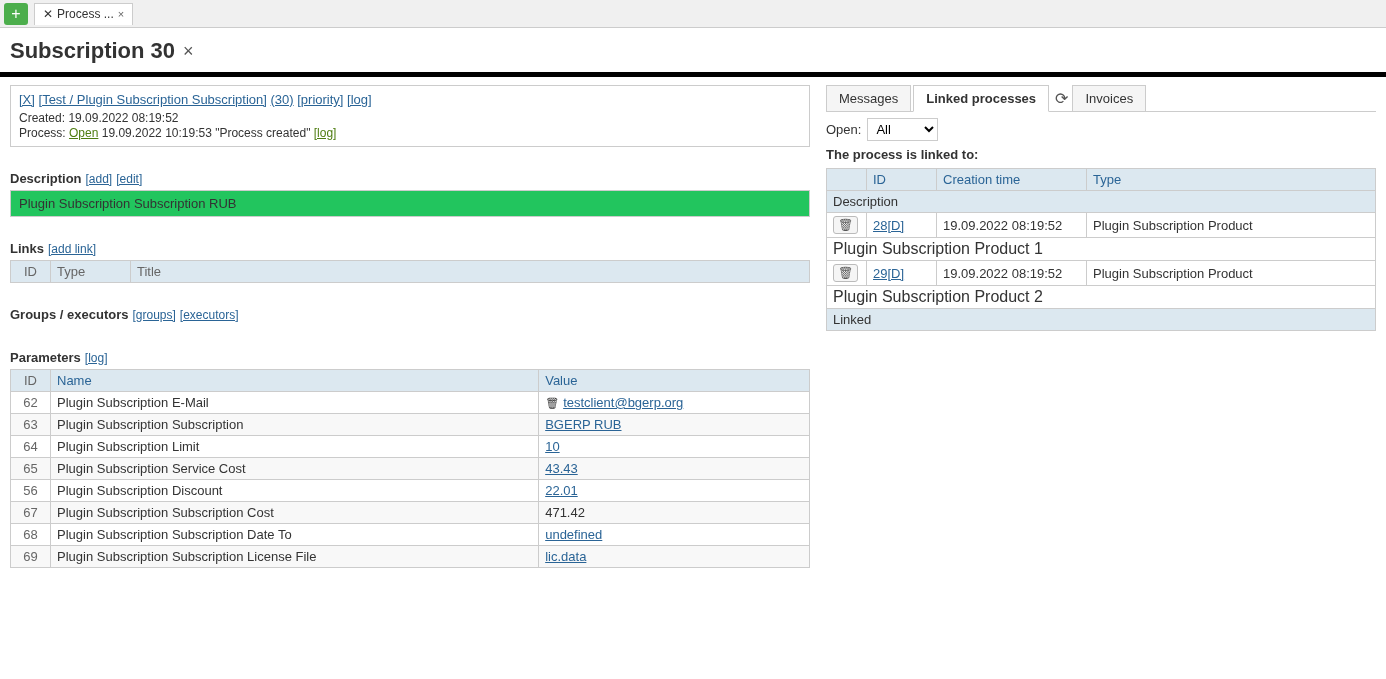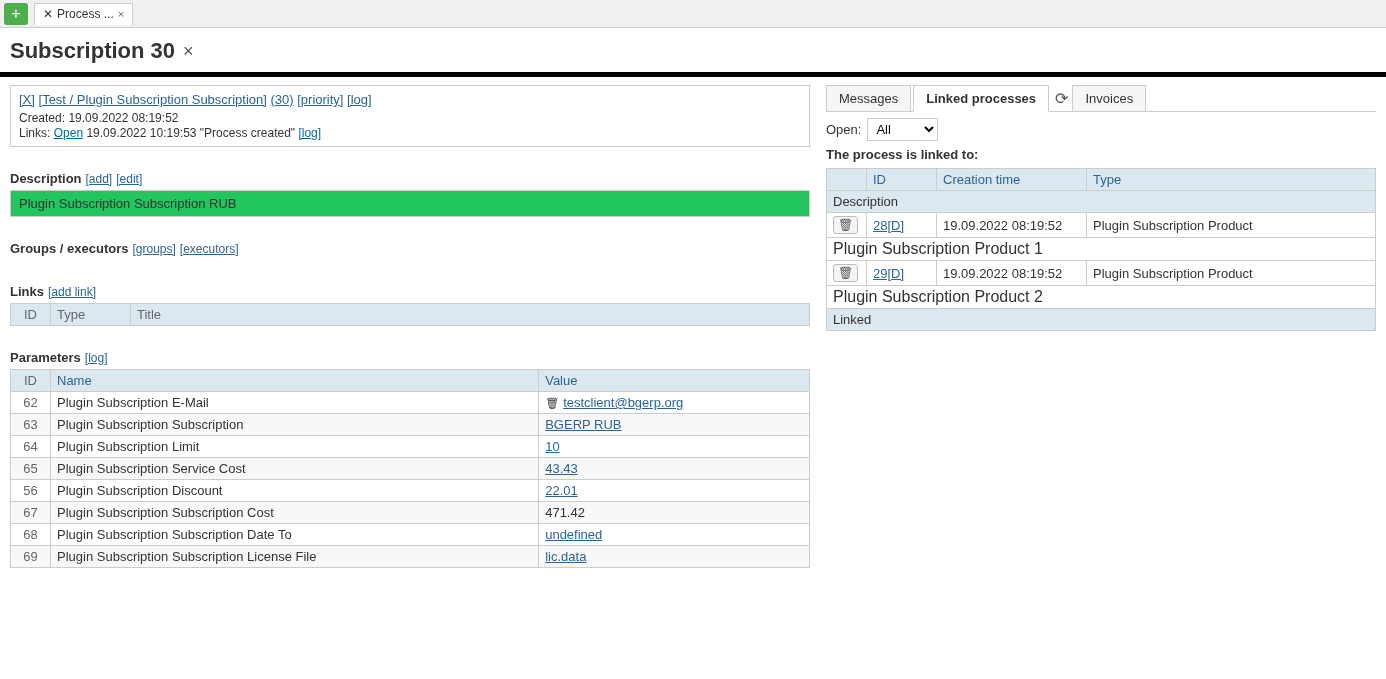--- a/index.html
+++ b/index.html
@@ -86,21 +86,21 @@
     
     .info-section {
       border: 1px solid #ccc;
       padding: 6px 8px;
       background: #fff;
     }
     .info-links { margin-bottom: 4px; }
     .info-links a, .link-text { color: #2a6496; text-decoration: underline; cursor: pointer; }
     .info-created { font-size: 12px; color: #333; margin-bottom: 1px; }
     .info-status { font-size: 12px; color: #333; }
-    .info-status .link-text { color: #0369a1; }
+    .info-status .link-text { color: #4d7c0f; }
 
     
     .section-label {
       font-weight: bold;
       font-size: 13px;
       margin-bottom: 4px;
       display: flex;
       align-items: center;
       gap: 4px;
     }
@@ -290,62 +290,62 @@
         <span> </span>
         <span class="link-text">[priority]</span>
         <span> </span>
         <span class="link-text">[log]</span>
       </div>
       <div class="info-created">
         <span>Created:</span>
         <span>19.09.2022 08:19:52</span>
       </div>
       <div class="info-status">
-        <span>Links:</span>
+        <span>Process:</span>
         <span> </span>
         <span class="link-text">Open</span>
         <span> </span>
         <span>19.09.2022 10:19:53 "Process created"</span>
         <span> </span>
         <span class="link-text">[log]</span>
       </div>
     </div>
 
     <div>
       <div class="section-label">
         <span>Description</span>
         <span class="link-text">[add]</span>
         <span class="link-text">[edit]</span>
       </div>
       <div class="desc-box">Plugin Subscription Subscription RUB</div>
-    </div>
-
-    <div>
-      <div class="section-label">
-        <span>Groups / executors</span>
-        <span class="link-text">[groups]</span>
-        <span class="link-text">[executors]</span>
-      </div>
     </div>
 
     <div>
       <div class="section-label">
         <span>Links</span>
         <span class="link-text">[add link]</span>
       </div>
       <table class="data-table">
         <thead>
           <tr>
             <th class="id-col">ID</th>
             <th class="type-col">Type</th>
             <th class="title-col">Title</th>
           </tr>
         </thead>
         <tbody></tbody>
       </table>
+    </div>
+
+    <div>
+      <div class="section-label">
+        <span>Groups / executors</span>
+        <span class="link-text">[groups]</span>
+        <span class="link-text">[executors]</span>
+      </div>
     </div>
 
     <div>
       <div class="section-label">
         <span>Parameters</span>
         <span class="link-text">[log]</span>
       </div>
       <table class="data-table">
         <thead>
           <tr>

